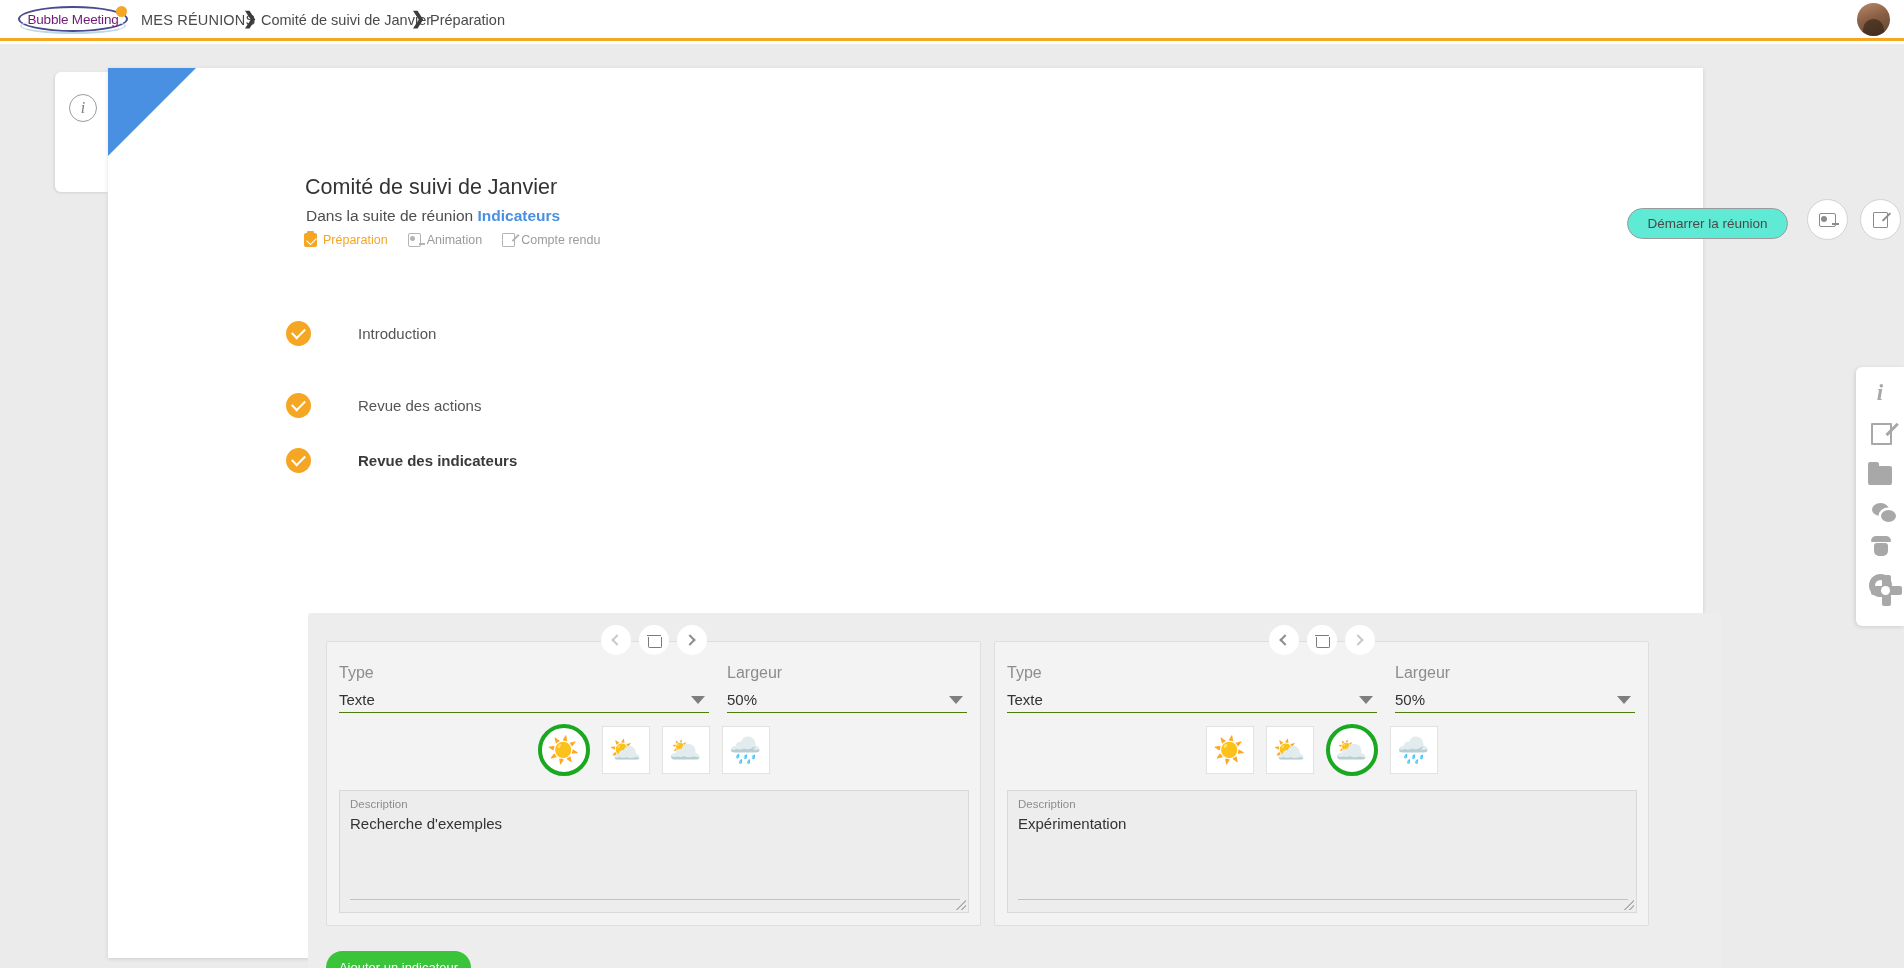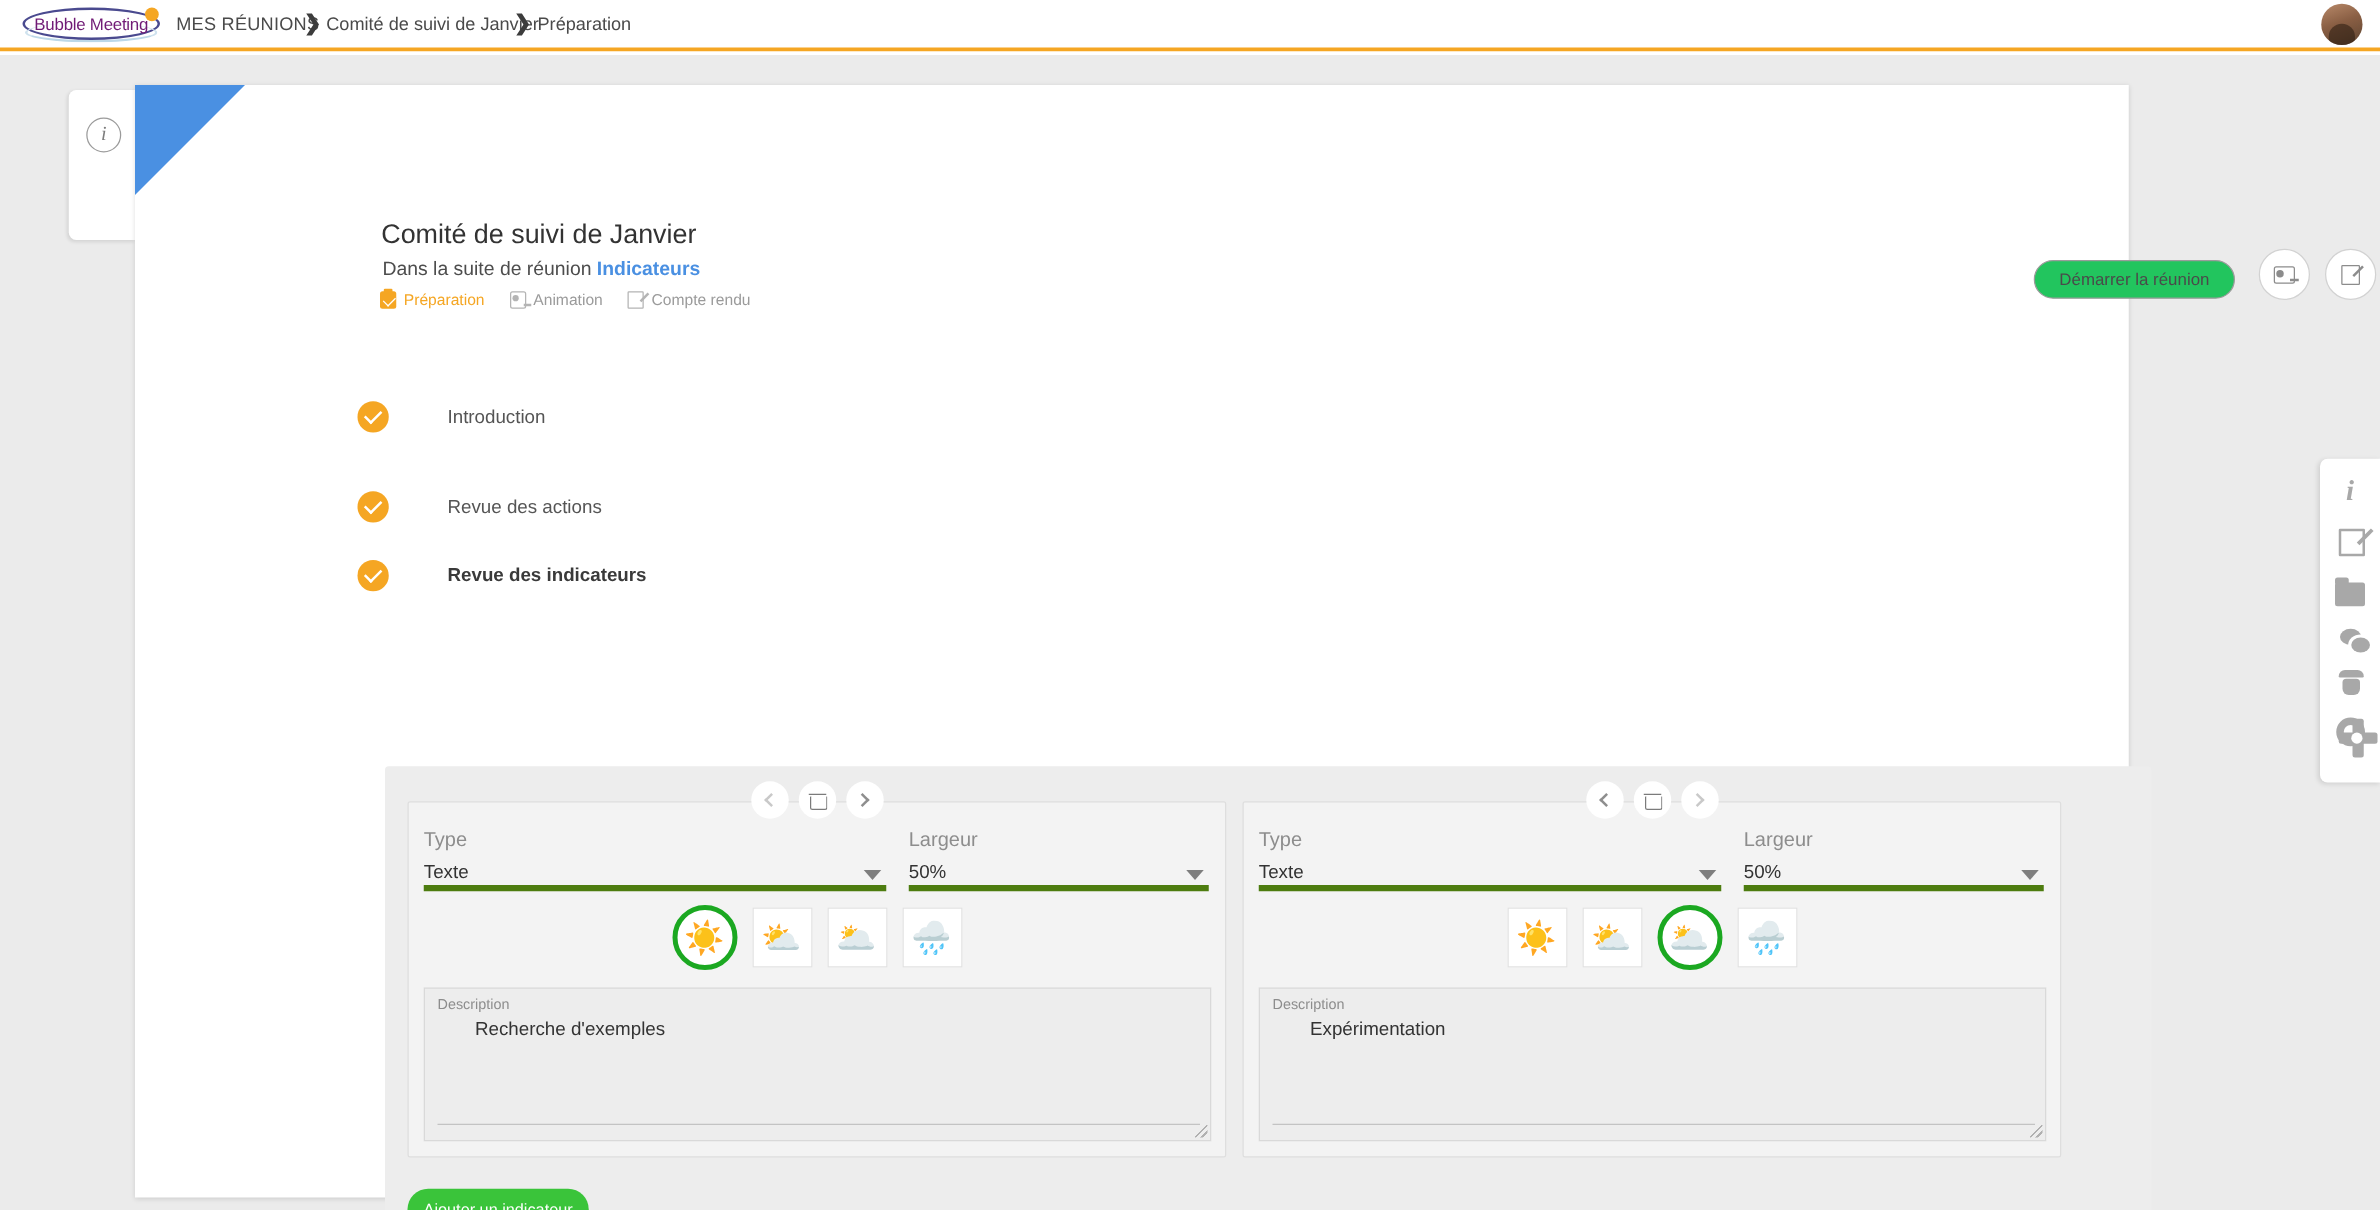--- a/index.html
+++ b/index.html
@@ -135,21 +135,21 @@
   .ico-screen::before{content:"";position:absolute;left:1px;top:2px;width:5px;height:5px;border-radius:50%;background:#b4b4b4;}
   .ico-screen::after{content:"";position:absolute;left:10px;top:9px;width:6px;height:1.8px;background:#b4b4b4;}
 
   .ico-report { border:1.8px solid #b4b4b4; border-radius:1px; }
   .ico-report::before{content:"";position:absolute;left:8px;top:3px;width:9px;height:1.8px;background:#b4b4b4;transform:rotate(-45deg);}
 
   #start-btn {
     position: absolute; left: 1519px; top: 140px;
     width: 161px; height: 31px;
     border: 1px solid #9b9b9b; border-radius: 16px;
-    background: #22c55e; color: #4a4a4a; font-size: 13.5px;
+    background: #5eead4; color: #4a4a4a; font-size: 13.5px;
     display: flex; align-items: center; justify-content: center;
     cursor: pointer; font-family: "Liberation Sans", sans-serif;
   }
 
   
   .circ-btn {
     position: absolute; top: 131px;
     width: 41px; height: 41px; border-radius: 50%;
     border: 1px solid #d2d2d2; background: #fff;
     display:flex; align-items:center; justify-content:center;
@@ -249,21 +249,21 @@
   }
   .trash::after {
     content:""; position:absolute; left:-1px; top:1px; width:14px; height:1.8px;
     background: currentColor;
   }
 
   .fld { position: absolute; }
   .fld-label { font-size: 16px; color: #8d8d8d; }
   .fld-select {
     margin-top: 4px;
-    border: none; border-bottom: 5px solid #4d7c0f;
+    border: none; border-bottom: 1px solid #4d7c0f;
     background: transparent; outline: none;
     font-size: 15px; color: #333; height: 27px;
     font-family: "Liberation Sans", sans-serif;
     -webkit-appearance: none; appearance: none;
     width: 100%;
     cursor: pointer;
   }
   .sel-wrap { position: relative; }
   .sel-arrow {
     position: absolute; right: 4px; bottom: 9px;
@@ -306,21 +306,20 @@
     background: #ededed; border: 1px solid #d9d9d9;
   }
   .desc-label { position: absolute; left: 10px; top: 7px; font-size: 11.5px; color: #8d8d8d; }
   .desc-value {
     position: absolute; left: 10px; top: 24px;
     width: 610px; height: 80px;
     font-size: 15px; color: #333;
     border: none; background: transparent;
     outline: none; resize: none;
     font-family: "Liberation Sans", sans-serif;
-    margin-left: 30px;
   }
   .desc-rule {
     position: absolute; left: 10px; bottom: 12px;
     width: 610px; height: 0; border-bottom: 1px solid #c3c3c3;
   }
   .desc-grip {
     position: absolute; right: 2px; bottom: 2px; width: 10px; height: 10px;
     background:
       linear-gradient(135deg, transparent 45%, #b0b0b0 45%, #b0b0b0 55%, transparent 55%),
       linear-gradient(135deg, transparent 70%, #b0b0b0 70%, #b0b0b0 80%, transparent 80%);

